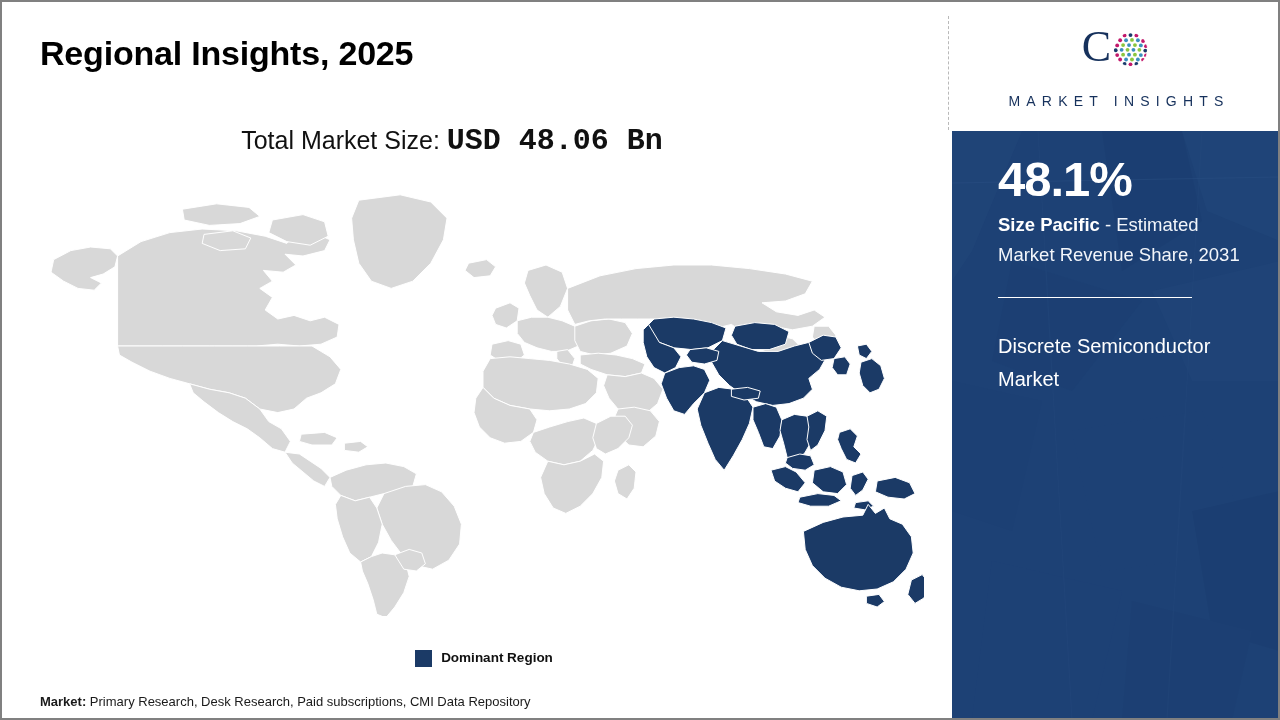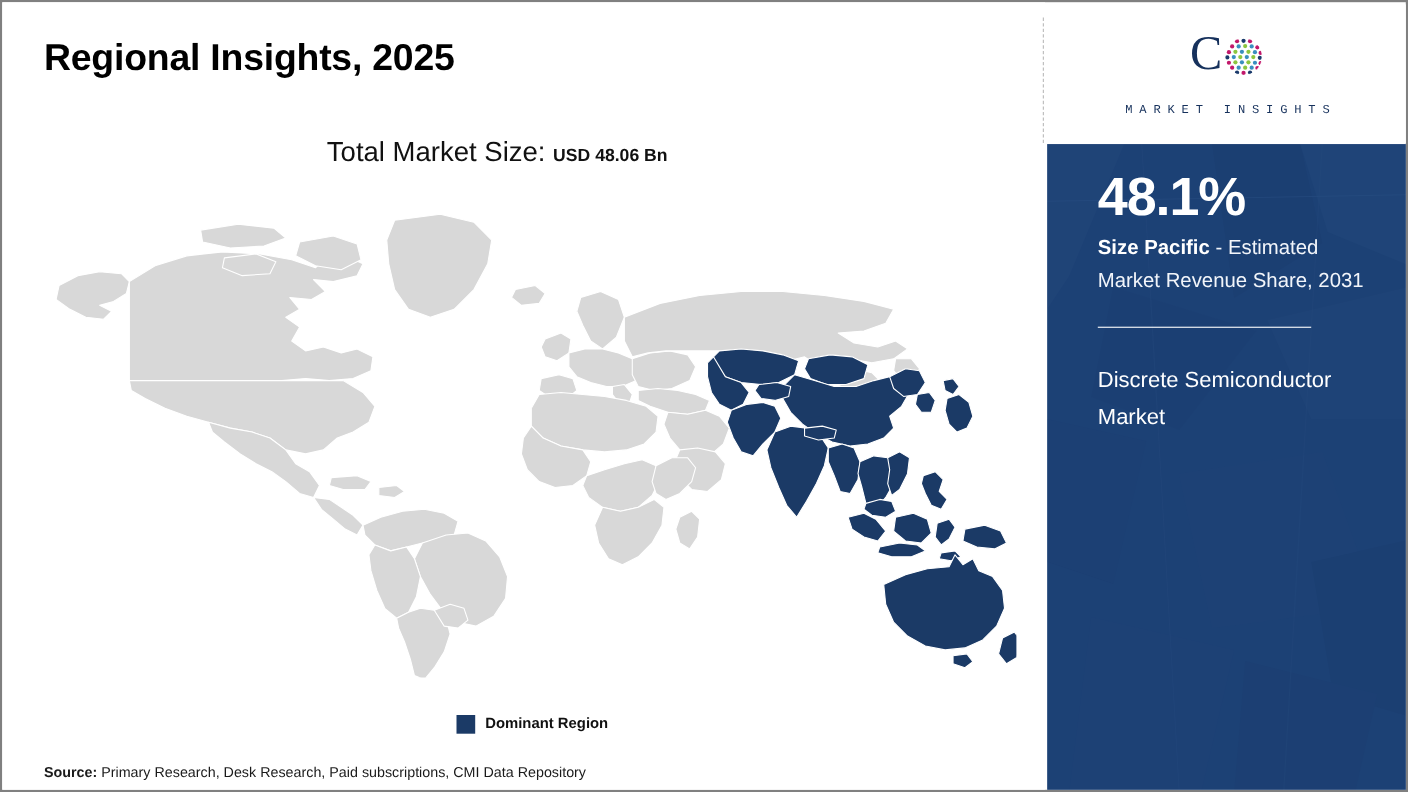--- a/index.html
+++ b/index.html
@@ -45,21 +45,22 @@
     left: 0;
     top: 122px;
     width: 900px;
     text-align: center;
     font-size: 25px;
     color: #111111;
     white-space: nowrap;
   }
   .market-size .ms-value {
     font-weight: 700;
-    font-size: 16px;
+    font-size: 30px;
+    font-family: Liberation Mono, monospace;
   }
 
   
   .map-wrap {
     position: absolute;
     left: 22px;
     top: 182px;
     width: 900px;
     height: 432px;
   }
@@ -137,22 +138,22 @@
     letter-spacing: 1px;
   }
   .logo-globe {
     width: 37px;
     height: 37px;
     margin: 0 1px 0 0;
     position: relative;
     top: 2px;
   }
   .logo-sub {
-    font-family: Liberation Mono, monospace;
-    font-size: 11px;
+    font-family: Liberation Sans, sans-serif;
+    font-size: 14px;
     color: #1d3765;
     letter-spacing: 6.2px;
     margin-top: 24px;
     padding-left: 6px;
   }
 
   
   .stat-panel {
     position: absolute;
     left: 950px;
@@ -309,21 +310,21 @@
         </g>
       </svg>
     </div>
 
     <div class="legend">
       <span class="legend-swatch" style="background: rgb(27, 58, 102);"></span>
       <span class="legend-label">Dominant Region</span>
     </div>
 
     <div class="source-line">
-      <span class="src-label">Source:</span><span> Primary Research, Desk Research, Paid subscriptions, CMI Data Repository</span>
+      <span class="src-label">Market:</span><span> Primary Research, Desk Research, Paid subscriptions, CMI Data Repository</span>
     </div>
   </div>
 
   <div class="v-divider"></div>
 
   <div class="logo-box">
     <div class="logo-row">
       <span class="logo-c" style="color: rgb(22, 49, 92);">C</span>
       <span class="logo-globe">
         <svg viewBox="0 0 100 100" xmlns="http://www.w3.org/2000/svg">

